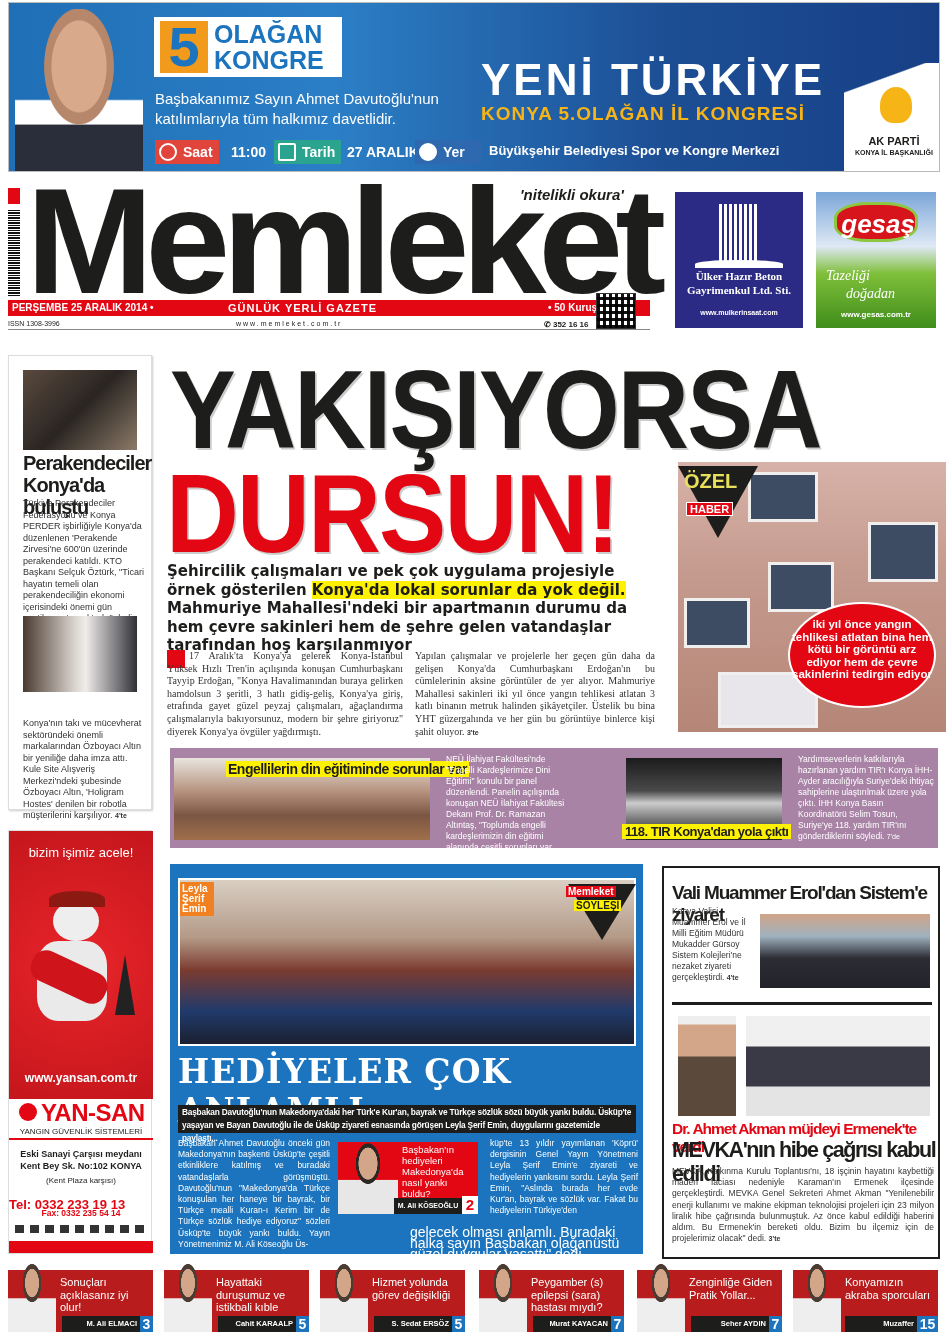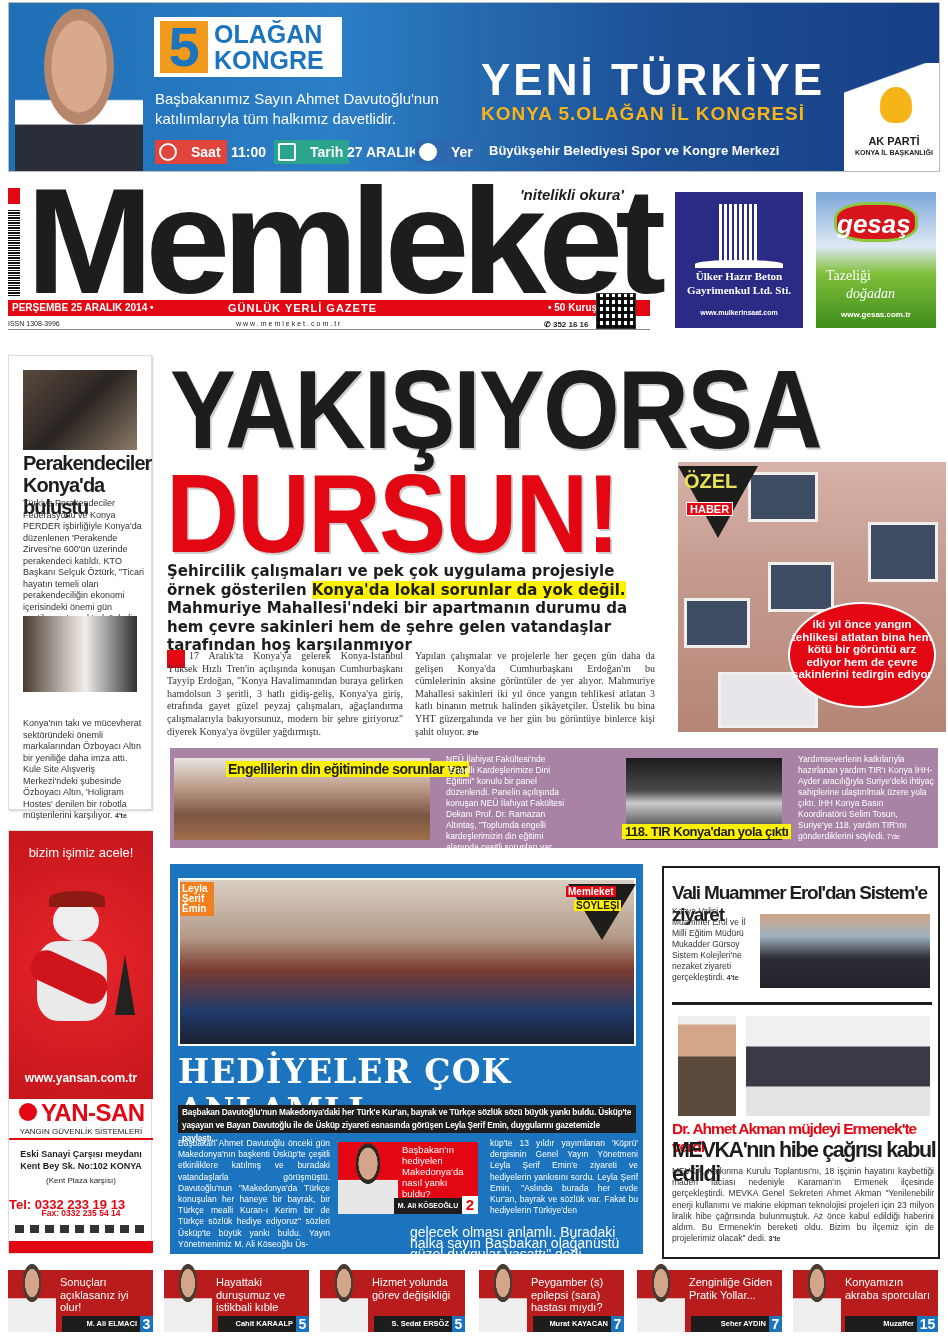--- a/index.html
+++ b/index.html
@@ -6,21 +6,21 @@
 body{width:948px;height:1338px;background:#fff;font-family:"Liberation Sans",sans-serif;position:relative;overflow:hidden;color:#1d1d1b}
 .abs{position:absolute}
 
 #banner{left:8px;top:2px;width:932px;height:170px;background:linear-gradient(90deg,#1f6fb6 0%,#2b7fc6 35%,#1d4f95 70%,#173f86 100%);border:1px solid #bbb;overflow:hidden}
 #banner .face{left:6px;top:6px;width:128px;height:164px;background:radial-gradient(ellipse at 50% 35%,#d9a98b 0 30%,#b6876b 31% 38%,transparent 39%),linear-gradient(180deg,transparent 55%,#fff 56% 70%,#2a2d3a 71%);}
 #banner .logo5{left:145px;top:14px;width:188px;height:60px;background:#fff}
 #banner .logo5 .num{left:6px;top:4px;width:48px;height:52px;background:#f29a1b;color:#1b74bd;font-weight:bold;font-size:56px;line-height:52px;text-align:center}
 #banner .logo5 .t1,#banner .logo5 .t2{left:60px;color:#1b74bd;font-weight:bold;font-size:25px;line-height:26px}
 #banner .logo5 .t1{top:4px}#banner .logo5 .t2{top:30px}
 #banner .inv{left:146px;top:86px;color:#fff;font-weight:normal;font-size:15px;line-height:20px;width:340px}
-#banner .pill{top:137px;height:24px;font-weight:bold;font-size:14px;line-height:24px;color:#fff;padding:0 6px 0 36px}
+#banner .pill{top:137px;height:24px;font-weight:bold;font-size:14px;line-height:24px;color:#fff;padding:0 6px 0 28px}
 #banner .pill .ic{left:4px;top:3px;width:18px;height:18px;border-radius:50%;border:2px solid #fff}
 #banner .val{top:137px;height:24px;line-height:24px;font-weight:bold;font-size:14px;color:#fff}
 #banner .slog1{left:472px;top:10px;color:#f6b417;font-family:"Liberation Serif",serif;font-size:38px;font-weight:bold;line-height:42px}
 #banner .slog2{left:472px;top:54px;color:#fff;font-size:44px;font-weight:900;letter-spacing:3px;line-height:46px}
 #banner .slog3{left:472px;top:100px;color:#f6b417;font-size:19px;font-weight:bold;letter-spacing:1px}
 #banner .place{left:480px;top:140px;color:#fff;font-weight:bold;font-size:13px}
 #banner .akp{left:835px;top:60px;width:100px;height:108px;background:linear-gradient(160deg,transparent 0 20%,#fff 21%)}
 #banner .bulb{left:36px;top:24px;width:32px;height:36px;border-radius:50% 50% 40% 40%;background:#f6b417}
 #banner .akp .t1{left:0;top:72px;width:100px;text-align:center;color:#1d1d1b;font-weight:bold;font-size:11px}
 #banner .akp .t2{left:0;top:86px;width:100px;text-align:center;color:#1d1d1b;font-weight:bold;font-size:7px}
@@ -36,22 +36,22 @@
 #infoline{left:8px;top:318px;width:642px;height:12px;font-size:7px;border-bottom:1px solid #888}
 #qr{left:596px;top:293px;width:40px;height:36px;background:#fff;border:1px solid #333;
 background-image:repeating-linear-gradient(90deg,#111 0 3px,transparent 3px 6px),repeating-linear-gradient(0deg,#111 0 3px,transparent 3px 7px);background-blend-mode:multiply}
 
 #ad-ulker{left:675px;top:192px;width:128px;height:136px;background:#2b2a85;color:#fff;text-align:center}
 #ad-ulker .bld{left:44px;top:12px;width:40px;height:58px;background:repeating-linear-gradient(90deg,#fff 0 3px,#2b2a85 3px 5px)}
 #ad-ulker .t1{left:0;top:78px;width:128px;font-family:"Liberation Serif",serif;font-weight:bold;font-size:11px}
 #ad-ulker .t2{left:0;top:92px;width:128px;font-family:"Liberation Serif",serif;font-weight:bold;font-size:11px}
 #ad-ulker .u{left:0;top:117px;width:128px;font-size:7px;font-weight:bold}
 #ad-gesas{left:816px;top:192px;width:120px;height:136px;background:linear-gradient(180deg,#7aa6d8 0%,#dfe9f5 40%,#7fbf3a 60%,#3f8d1b 100%)}
-#ad-gesas .lg{left:18px;top:10px;width:84px;height:40px;border-radius:40%;background:#d7141b;color:#fff;font-style:italic;font-weight:bold;font-size:26px;text-align:left;line-height:38px;border:3px solid #8dc63f}
-#ad-gesas .s1{left:10px;top:76px;color:#fff;font-family:"Liberation Serif",serif;font-size:14px}
+#ad-gesas .lg{left:18px;top:10px;width:84px;height:40px;border-radius:40%;background:#d7141b;color:#fff;font-style:italic;font-weight:bold;font-size:26px;text-align:right;line-height:38px;border:3px solid #8dc63f}
+#ad-gesas .s1{left:10px;top:76px;color:#fff;font-family:"Liberation Serif",serif;font-style:italic;font-size:14px}
 #ad-gesas .s2{left:30px;top:94px;color:#fff;font-family:"Liberation Serif",serif;font-style:italic;font-size:14px}
 #ad-gesas .u{left:0;top:118px;width:120px;text-align:center;color:#fff;font-size:8px;font-weight:bold}
 
 #leftbox{left:8px;top:355px;width:144px;height:455px;border:1px solid #ddd;box-shadow:1px 1px 2px #ccc}
 .photo{background:linear-gradient(135deg,#5a4a3e,#2a2522 50%,#8b7a68)}
 .lhead{font-weight:bold;font-size:20px;line-height:22px;letter-spacing:-1px}
 .ltext{font-size:9px;line-height:11.5px;color:#333}
 
 #h1{left:170px;top:354px;font-weight:900;font-size:112px;line-height:112px;color:#1d1d1b;letter-spacing:-2px;transform:scaleX(0.88);transform-origin:left top;text-shadow:2px 2px 0 #ccc}
 #h2{left:166px;top:458px;font-weight:900;font-size:112px;line-height:112px;color:#e30613;letter-spacing:-2px;transform:scaleX(0.9);transform-origin:left top;text-shadow:2px 2px 0 #ccc}

